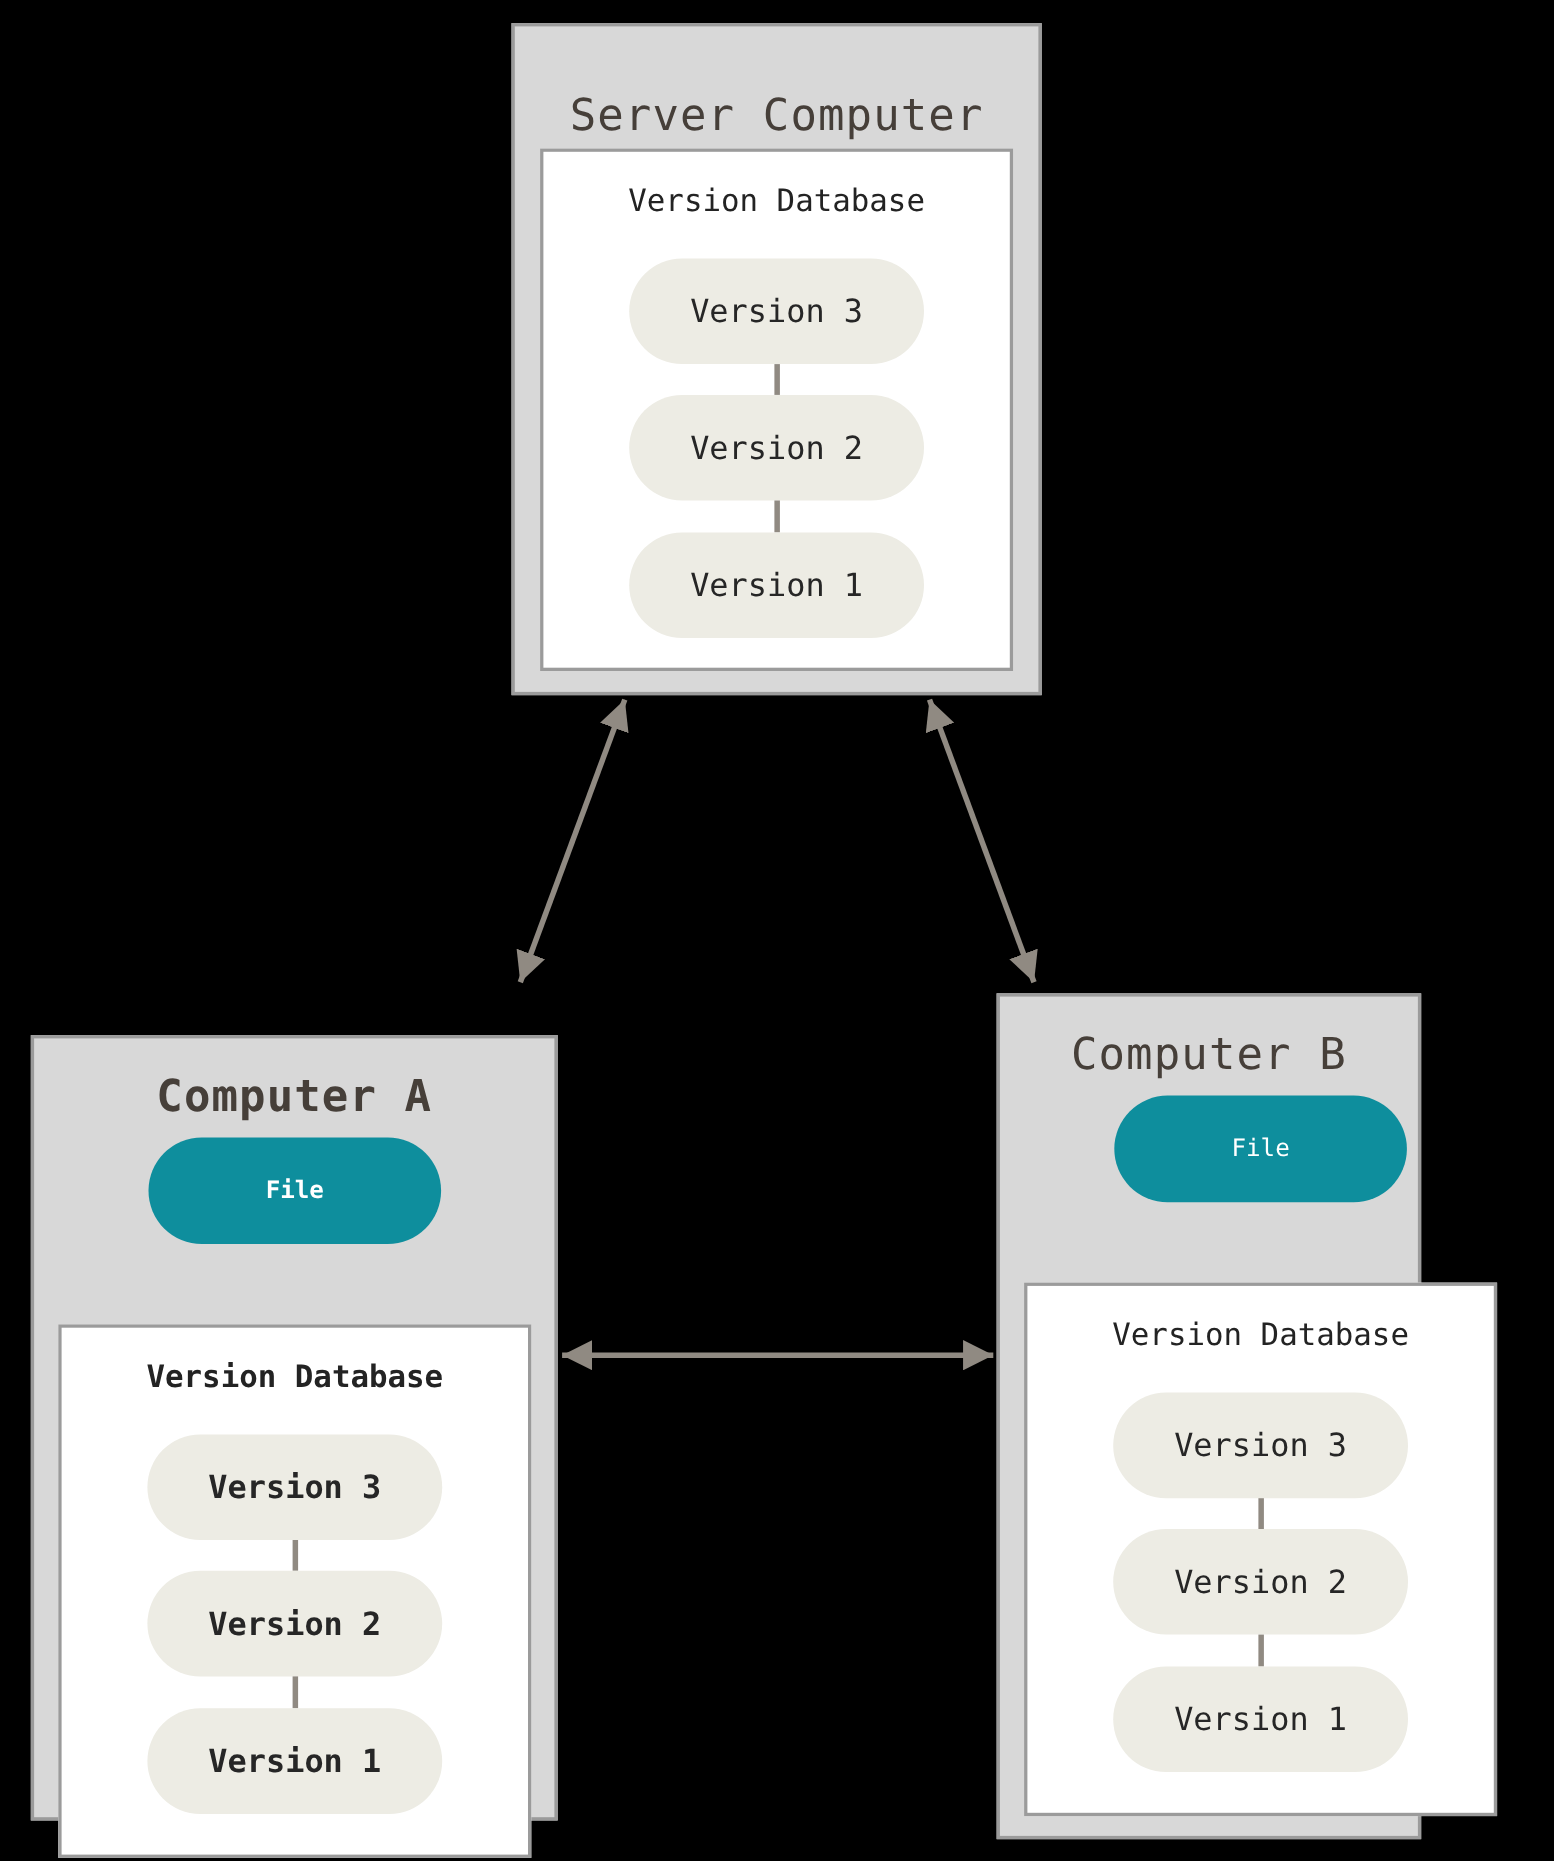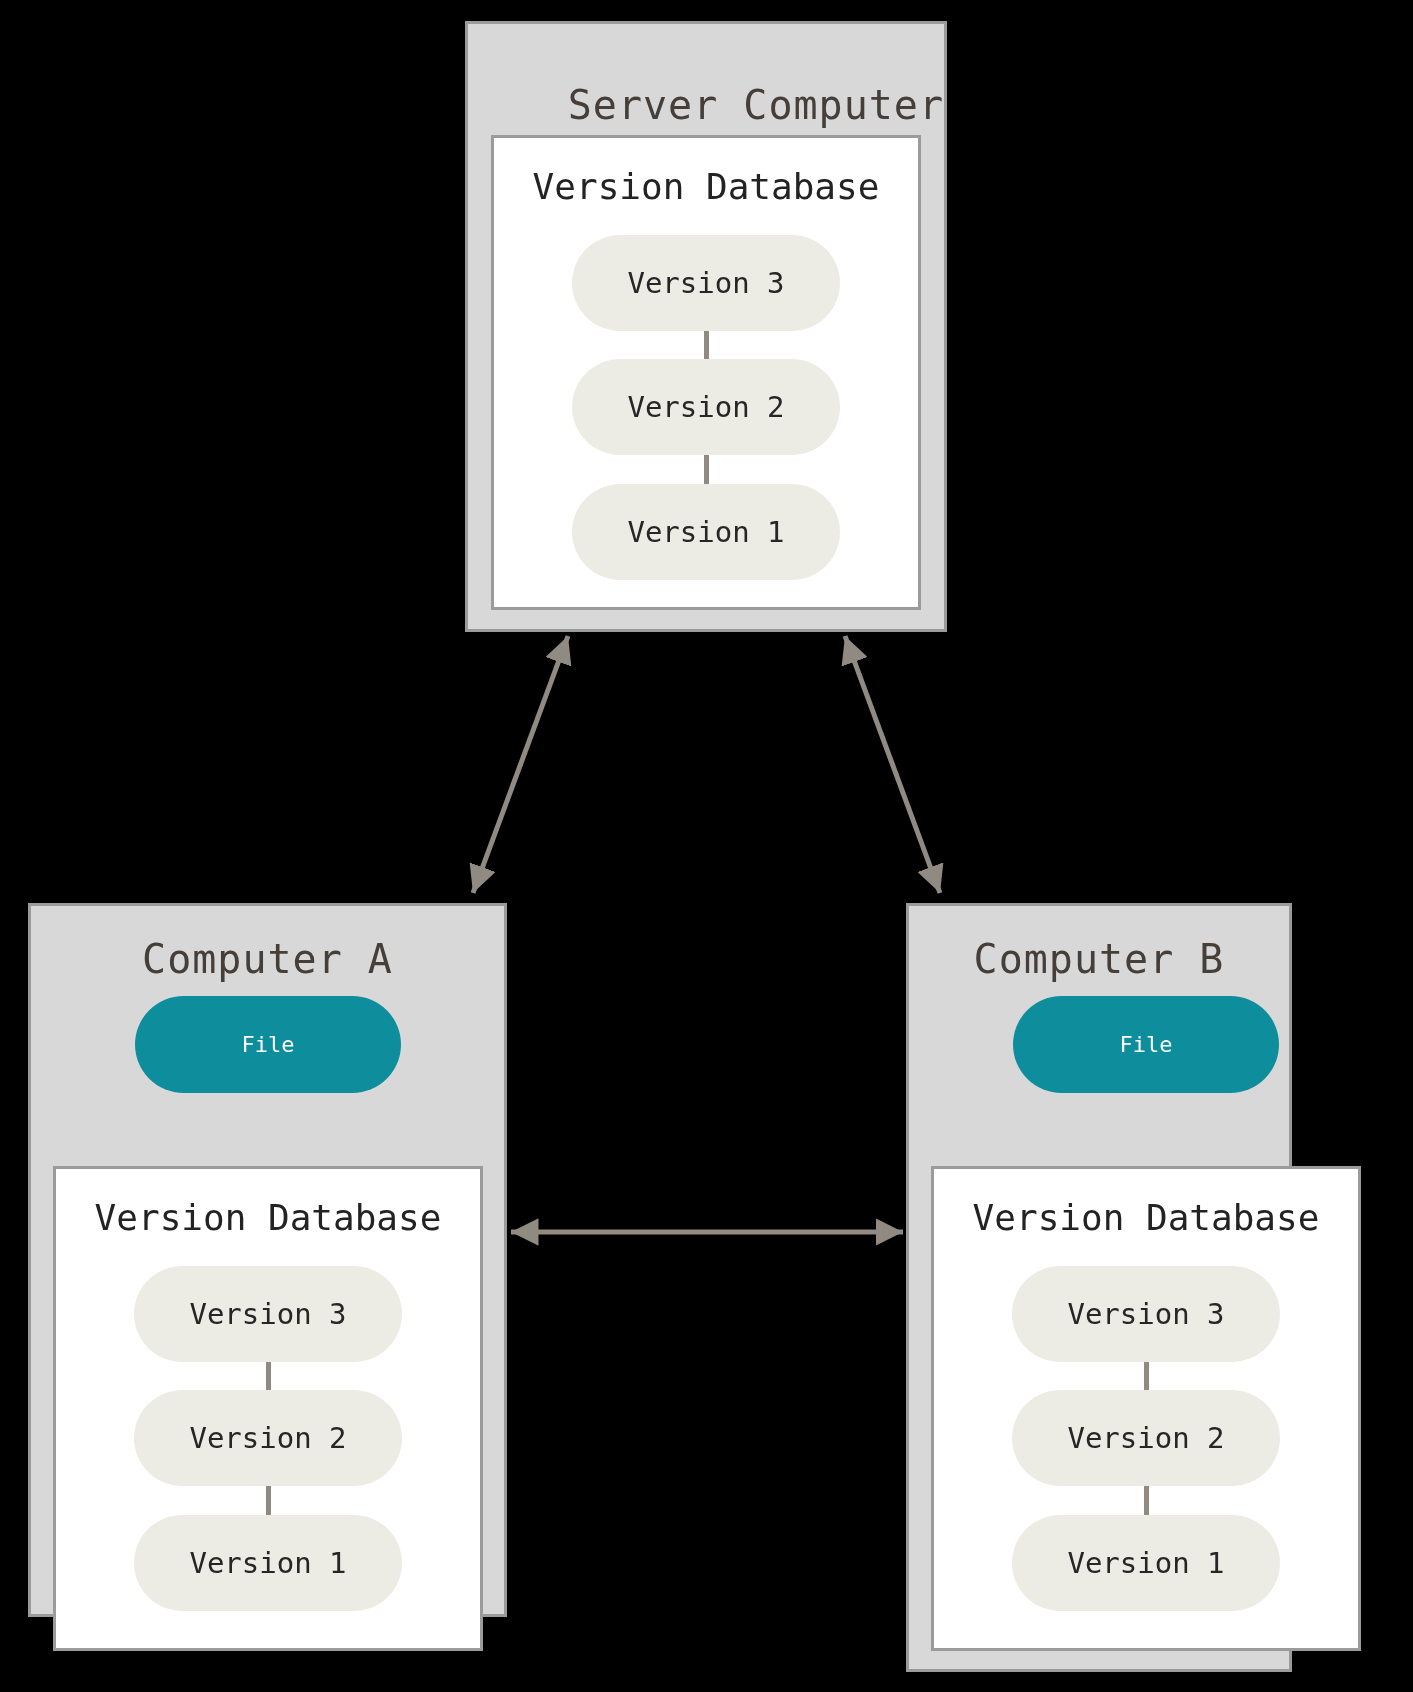--- a/index.html
+++ b/index.html
@@ -27,44 +27,44 @@
     position:absolute; left:0; right:0; text-align:center;
     font-size:40px; letter-spacing:1px; color:var(--title_text);
     white-space:pre;
   }
   .inner {
     position:absolute; background:var(--inner_fill);
     border:3px solid var(--inner_border);
   }
   .db-label {
     position:absolute; top:28px; left:0; right:0; text-align:center;
-    font-size:36px; color:var(--label_text); white-space:pre;
+    font-size:28px; color:var(--label_text); white-space:pre;
   }
   .pill {
     position:absolute; left:50%; transform:translateX(-50%);
     width:268px; height:96px; border-radius:48px;
     background:var(--pill_fill); color:var(--pill_text);
     font-size:29px; display:flex; align-items:center; justify-content:center;
     white-space:pre;
   }
   .pill.p1 { top:97px; }
   .pill.p2 { top:221px; }
   .pill.p3 { top:346px; }
   .connector {
     position:absolute; left:calc(50% - 2.5px); width:5px;
     background:var(--arrow);
   }
   .connector.c1 { top:193px; height:28px; }
   .connector.c2 { top:317px; height:29px; }
 
   .server-box { left:465px; top:21px; width:482px; height:611px; }
-  .server-box .box-title { top:58px;text-align:right; }
+  .server-box .box-title { top:58px; }
   .server-box .inner { left:23px; top:111px; width:430px; height:475px; }
 
-  .computer-a-box { left:28px;  top:903px; width:479px; height:714px; }
+  .computer-a-box { left:28px;  top:941px; width:479px; height:714px;font-weight:bold; }
   .computer-b-box { left:906px; top:903px; width:386px; height:769px; }
   .computer-a-box .box-title, .computer-b-box .box-title { top:30px; }
   .computer-a-box .inner, .computer-b-box .inner {
     left:22px; top:260px; width:430px; height:485px;
   }
   .file-pill {
     position:absolute; left:104px; top:90px; width:266px; height:97px;
     border-radius:50px; background:var(--file_fill); color:var(--file_text);
     font-size:22px; display:flex; align-items:center; justify-content:center;
     white-space:pre;

